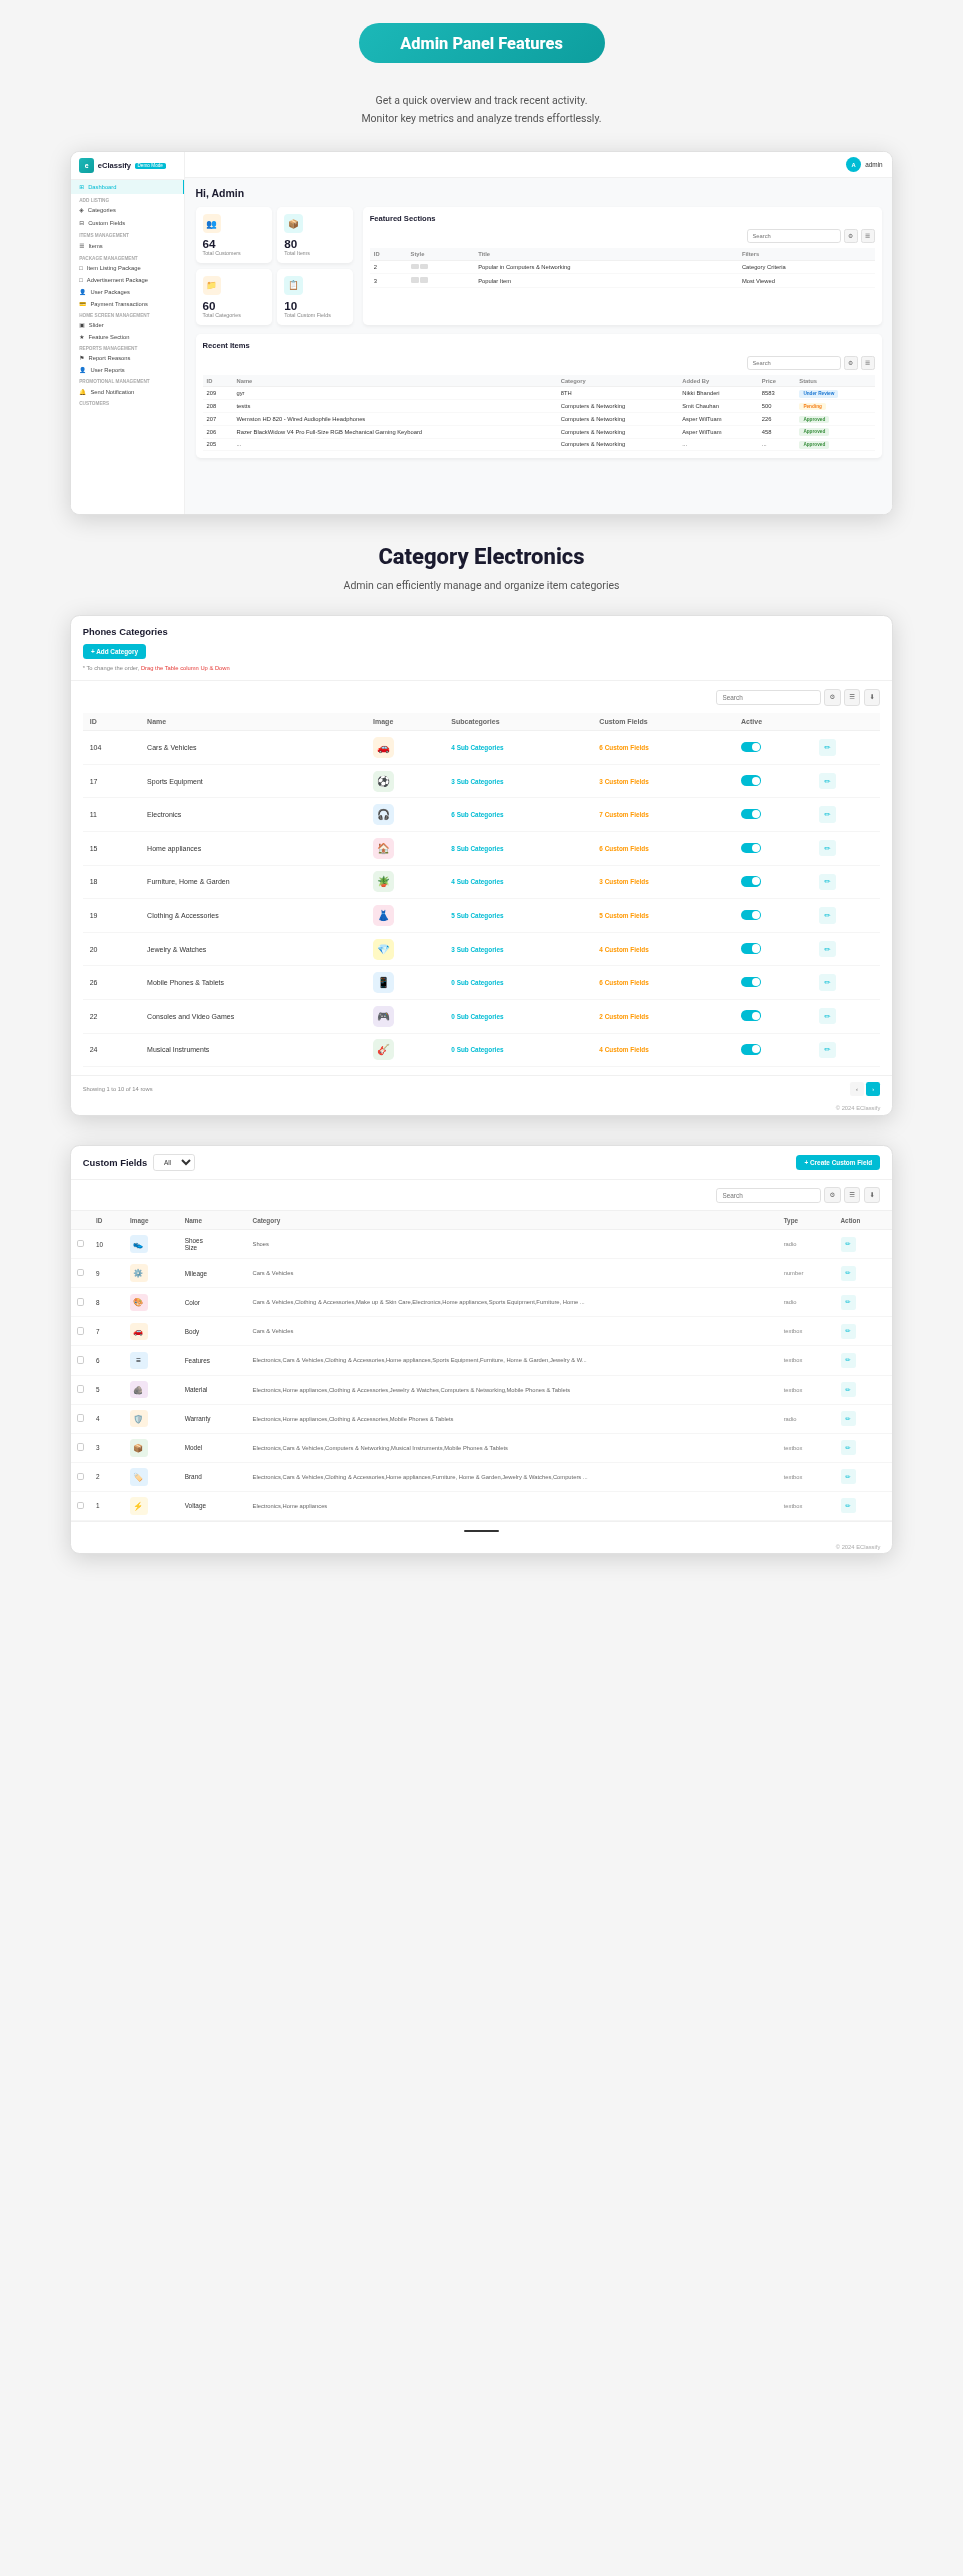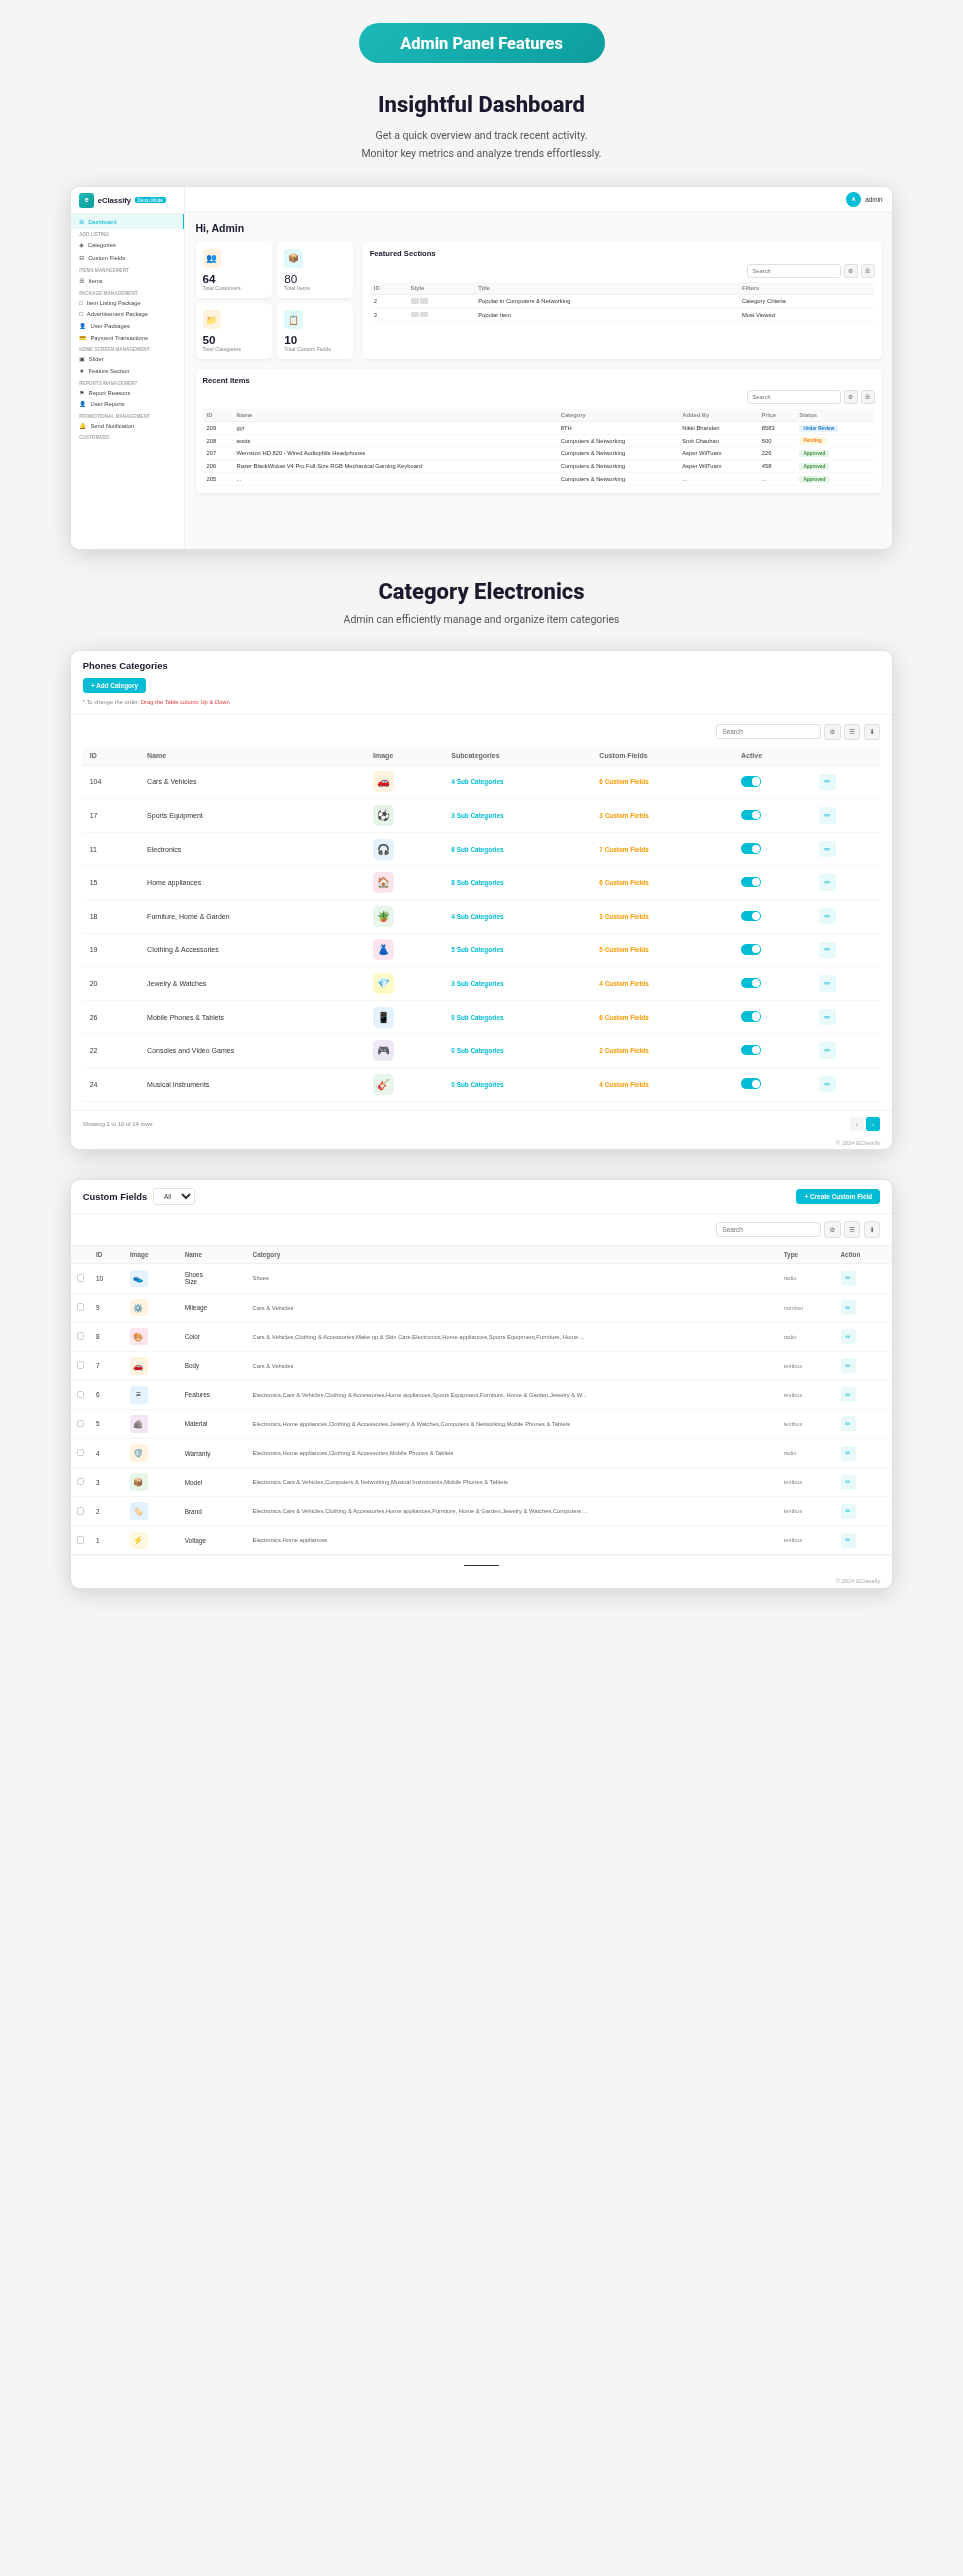--- a/index.html
+++ b/index.html
@@ -13,21 +13,20 @@
 </head>
 <body>
 
 <div style="text-align:center; padding: 23.4px 0 29px;">
   <div style="background: linear-gradient(135deg, #1cb8b8, #0d9e9e); border-radius: 29px; margin: 0 auto; width: 246px; padding: 10.5px 23.4px; text-align: center;">
     <span style="color:white;font-size:16.4px;font-weight:800;font-family:-apple-system,BlinkMacSystemFont,'Segoe UI',Roboto,sans-serif;">Admin Panel Features</span>
   </div>
 </div>
 
 <div style="padding: 0 70px; margin-bottom: 29px;">
-  <h2 style="text-align:center;font-size:22px;font-weight:800;color:#1a1a2e;margin-bottom:9.4px;font-family:-apple-system,BlinkMacSystemFont,'Segoe UI',Roboto,sans-serif;">Insightful Dashboard</h2>
   <p style="text-align:center;font-size:10.5px;color:#555;margin-bottom:23.4px;line-height:1.7;font-family:-apple-system,BlinkMacSystemFont,'Segoe UI',Roboto,sans-serif;white-space:pre-line;">Get a quick overview and track recent activity.
 Monitor key metrics and analyze trends effortlessly.</p>
 
   <div style="background:white;border-radius:9.4px;box-shadow:0 4.7px 23.4px rgba(0,0,0,0.15);width:100%;overflow:hidden;border:0.6px solid #e0e0e0;">
     <div style="display:flex;height:362px;">
 
       <div style="width:114px;background:white;border-right:0.6px solid #f0f0f0;flex-shrink:0;overflow:hidden;">
         <div style="display:flex;align-items:center;gap:3.5px;padding:5.8px 8.2px;border-bottom:0.6px solid #f0f0f0;">
           <div style="width:15px;height:15px;background:linear-gradient(135deg,#1cb8b8,#0d9e9e);border-radius:2.9px;display:flex;align-items:center;justify-content:center;color:white;font-size:7px;font-weight:700;">e</div>
           <span style="font-size:7.6px;font-weight:700;color:#1a1a2e;font-family:-apple-system,sans-serif;">eClassify</span>
@@ -110,26 +109,26 @@
           <div style="display:flex;gap:9.4px;margin-bottom:9.4px;">
 
             <div style="display:grid;grid-template-columns:repeat(2,76px);gap:5.8px;flex-shrink:0;">
               <div style="background:white;border-radius:4.7px;padding:7px;box-shadow:0 1.2px 3.5px rgba(0,0,0,0.05);">
                 <div style="width:18.7px;height:18.7px;border-radius:4.1px;background:#fff3e0;display:flex;align-items:center;justify-content:center;font-size:8.8px;margin-bottom:4.1px;">👥</div>
                 <div style="font-size:11.7px;font-weight:700;color:#1a1a2e;font-family:sans-serif;">64</div>
                 <div style="font-size:5.3px;color:#888;font-family:sans-serif;">Total Customers</div>
               </div>
               <div style="background:white;border-radius:4.7px;padding:7px;box-shadow:0 1.2px 3.5px rgba(0,0,0,0.05);">
                 <div style="width:18.7px;height:18.7px;border-radius:4.1px;background:#e0f9f9;display:flex;align-items:center;justify-content:center;font-size:8.8px;margin-bottom:4.1px;">📦</div>
-                <div style="font-size:11.7px;font-weight:400;color:#1a1a2e;font-family:sans-serif;">80</div>
+                <div style="font-size:11.7px;font-weight:700;color:#1a1a2e;font-family:sans-serif;">80</div>
                 <div style="font-size:5.3px;color:#888;font-family:sans-serif;">Total Items</div>
               </div>
               <div style="background:white;border-radius:4.7px;padding:7px;box-shadow:0 1.2px 3.5px rgba(0,0,0,0.05);">
                 <div style="width:18.7px;height:18.7px;border-radius:4.1px;background:#fff3e0;display:flex;align-items:center;justify-content:center;font-size:8.8px;margin-bottom:4.1px;">📁</div>
-                <div style="font-size:11.7px;font-weight:700;color:#1a1a2e;font-family:sans-serif;">50</div>
+                <div style="font-size:11.7px;font-weight:700;color:#1a1a2e;font-family:sans-serif;">60</div>
                 <div style="font-size:5.3px;color:#888;font-family:sans-serif;">Total Categories</div>
               </div>
               <div style="background:white;border-radius:4.7px;padding:7px;box-shadow:0 1.2px 3.5px rgba(0,0,0,0.05);">
                 <div style="width:18.7px;height:18.7px;border-radius:4.1px;background:#e0f9f9;display:flex;align-items:center;justify-content:center;font-size:8.8px;margin-bottom:4.1px;">📋</div>
                 <div style="font-size:11.7px;font-weight:700;color:#1a1a2e;font-family:sans-serif;">10</div>
                 <div style="font-size:5.3px;color:#888;font-family:sans-serif;">Total Custom Fields</div>
               </div>
             </div>
 
             <div style="flex:1;background:white;border-radius:4.7px;padding:7px;box-shadow:0 1.2px 3.5px rgba(0,0,0,0.05);">

